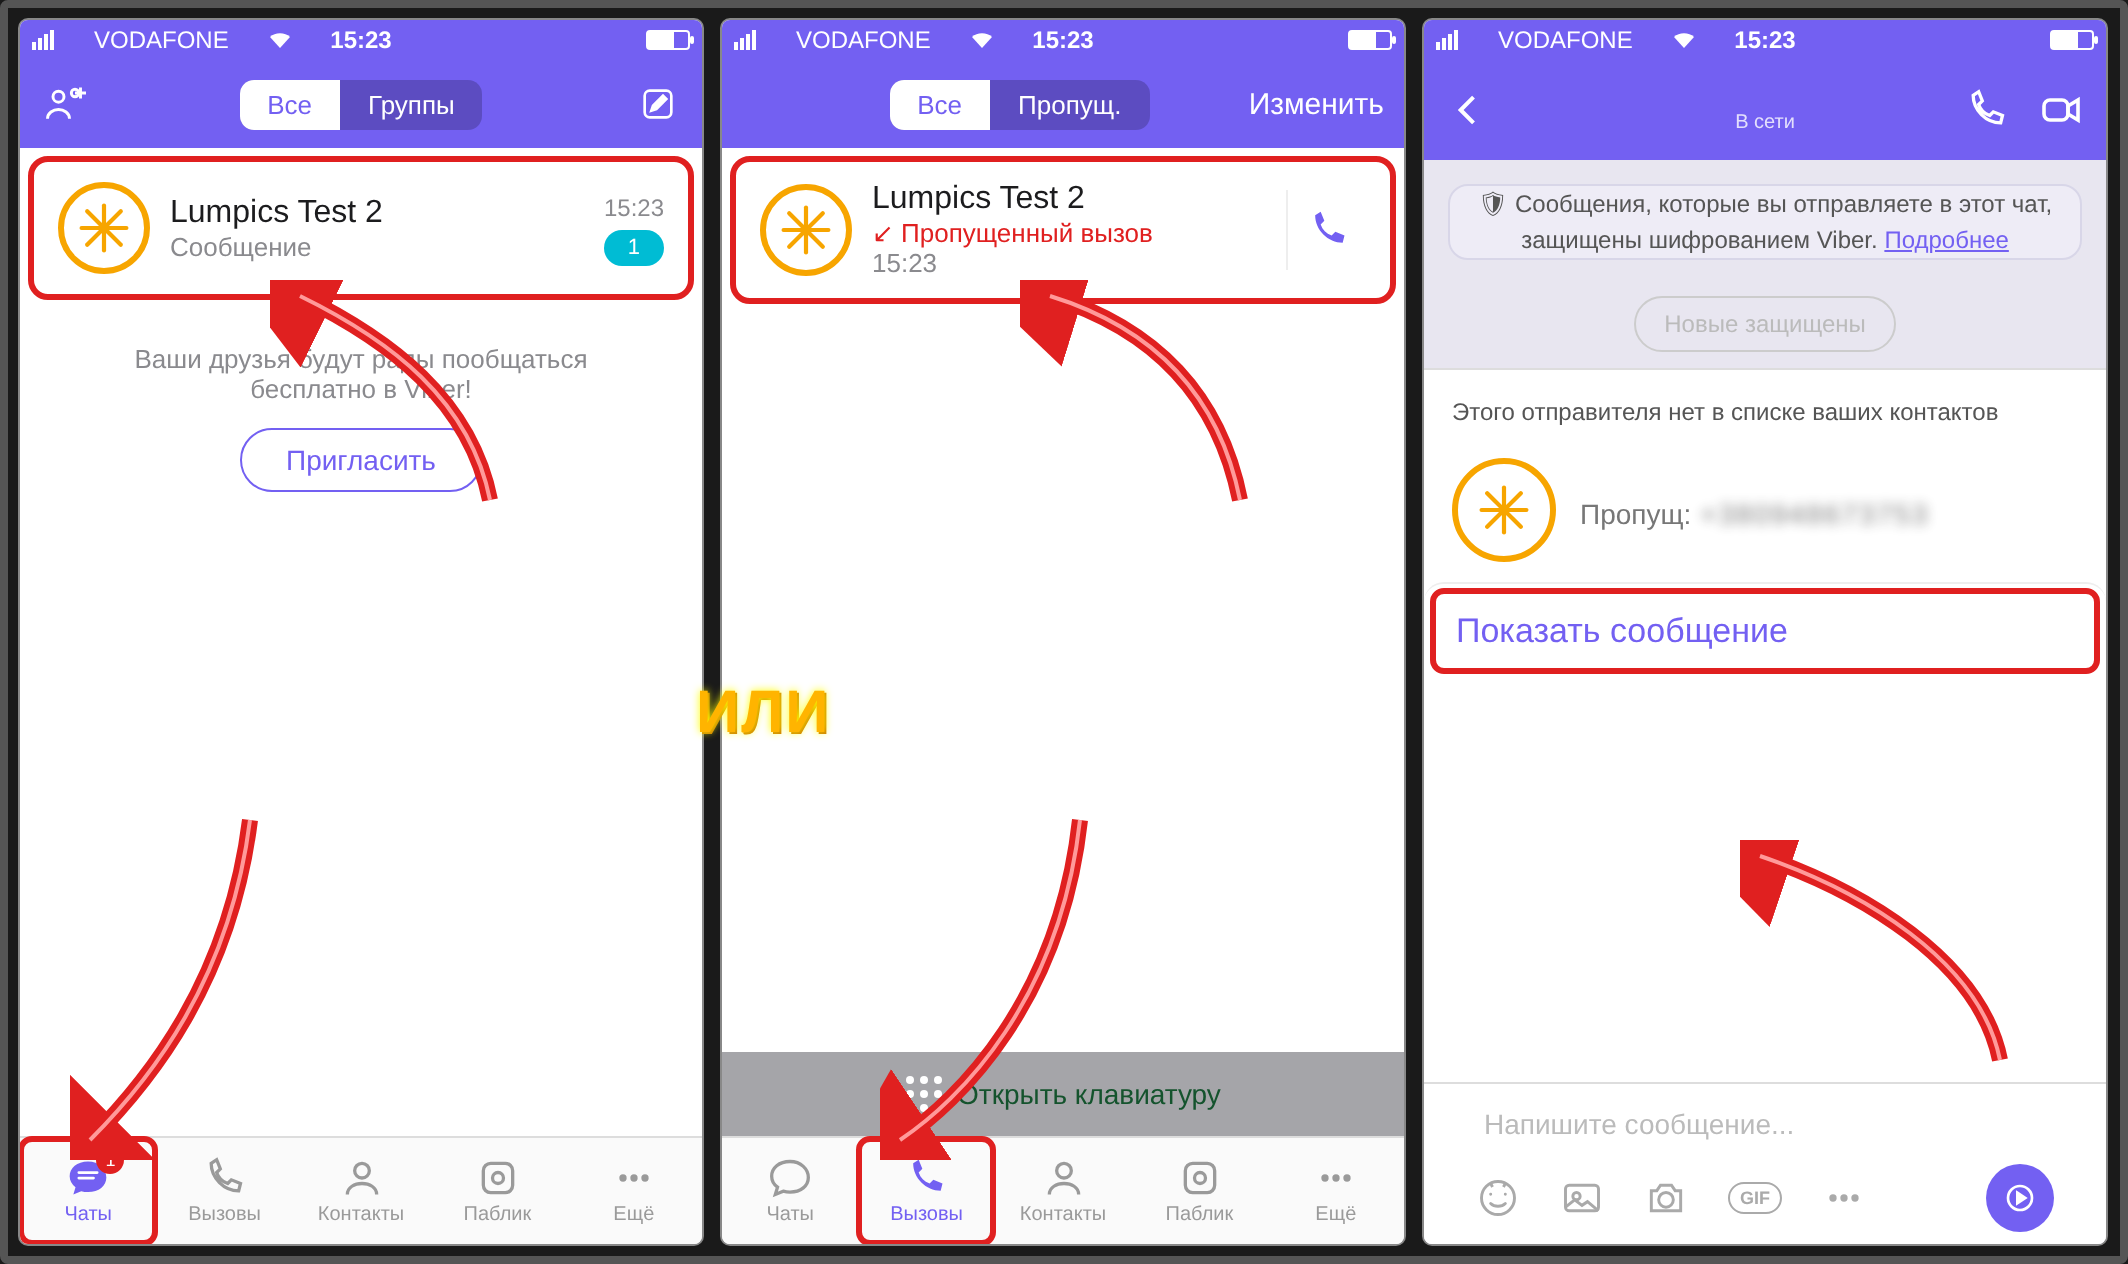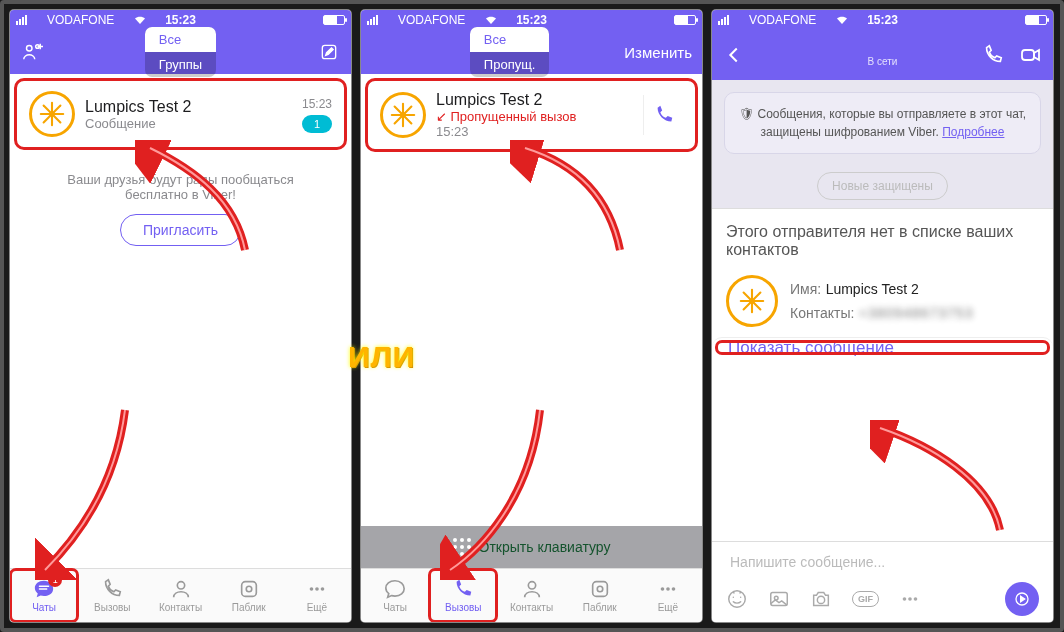--- a/index.html
+++ b/index.html
@@ -20,21 +20,21 @@
   .status .center{position:absolute;left:0;right:0;text-align:center;font-weight:600;}
   .status .left,.status .right{display:flex;align-items:center;gap:20px;z-index:1;}
   .sig{display:inline-flex;gap:1px;align-items:flex-end;}
   .sig i{width:2px;background:#fff;display:inline-block;}
   .sig i:nth-child(1){height:4px}.sig i:nth-child(2){height:6px}.sig i:nth-child(3){height:8px}.sig i:nth-child(4){height:10px}
   .batt{width:22px;height:10px;border:1px solid #fff;border-radius:2px;position:relative;}
   .batt::after{content:"";position:absolute;right:-3px;top:2px;width:2px;height:4px;background:#fff;border-radius:1px;}
   .batt i{display:block;height:100%;width:65%;background:#fff;}
   
   .nav{height:44px;background:var(--purple);display:flex;align-items:center;justify-content:space-between;padding:0 10px;color:#fff;position:relative;}
-  .nav .seg{display:flex;background:rgba(0,0,0,.2);border-radius:7px;overflow:hidden;font-size:13px;flex-direction:column;}
+  .nav .seg{display:flex;background:rgba(0,0,0,.2);border-radius:7px;overflow:hidden;font-size:13px;}
   .nav .seg span{padding:5px 14px;cursor:pointer;}
   .nav .seg span.active{background:#fff;color:var(--purple);}
   .nav-icon{width:24px;height:24px;display:flex;align-items:center;justify-content:center;}
   .nav-title{position:absolute;left:0;right:0;text-align:center;font-size:16px;font-weight:600;}
   .nav-sub{position:absolute;left:0;right:0;top:26px;text-align:center;font-size:10px;opacity:.8;}
   .nav .edit{font-size:15px;}
   
   .body{flex:1;display:flex;flex-direction:column;background:#fff;overflow:hidden;}
   
   .row{display:flex;align-items:center;padding:10px 12px;gap:10px;border-bottom:1px solid #eee;}
@@ -56,33 +56,33 @@
   .dots9{display:inline-grid;grid-template-columns:repeat(3,4px);gap:3px;}
   .dots9 i{width:4px;height:4px;border-radius:50%;background:#fff;}
   
   .tabs{height:54px;border-top:1px solid #ddd;display:flex;background:#fafafa;}
   .tab{flex:1;display:flex;flex-direction:column;align-items:center;justify-content:center;gap:2px;color:#9a9a9a;font-size:10px;position:relative;}
   .tab.active{color:var(--purple);}
   .tab.hl{outline:3px solid var(--red);outline-offset:-2px;border-radius:6px;}
   .tab .tbadge{position:absolute;top:4px;right:16px;background:var(--red);color:#fff;font-size:9px;min-width:14px;height:14px;border-radius:7px;display:flex;align-items:center;justify-content:center;}
   .tab svg{width:22px;height:22px;}
   
-  .notice{margin:12px;padding:12px;border:1px solid #d8d6e8;border-radius:10px;background:#eeecf6;font-size:12px;color:#555;text-align:center;line-height:1.5;}
+  .notice{margin:12px;border:1px solid #d8d6e8;border-radius:10px;background:#eeecf6;font-size:12px;color:#555;text-align:center;line-height:1.5;}
   .notice a{color:var(--purple);text-decoration:underline;}
   .newmsg{margin:6px auto 0;padding:6px 14px;border:1px solid #ccc;border-radius:18px;color:#bbb;font-size:12px;width:max-content;}
   .sheet{background:#fff;border-top:1px solid #ddd;margin-top:8px;flex:1;display:flex;flex-direction:column;}
-  .sheet .sh-title{font-size:16px;color:#555;padding:14px 14px 6px;}
+  .sheet .sh-title{font-size:12px;color:#555;padding:14px 14px 6px;}
   .sh-row{display:flex;gap:12px;align-items:center;padding:10px 14px;}
   .sh-row .k{color:#777;font-size:14px;}
   .sh-row .v{color:#222;font-size:14px;}
   .sh-row .blur{filter:blur(3px);opacity:.6;letter-spacing:1px;}
-  .sh-action{padding:0 16px;font-size:17px;border-top:1px solid #eee;}
+  .sh-action{padding:14px 16px;font-size:17px;border-top:1px solid #eee;}
   .sh-action.hl{color:var(--purple);outline:3px solid var(--red);outline-offset:-6px;border-radius:10px;}
   .sh-action.block{color:var(--purple);}
-  .composer{border-top:1px solid #ddd;padding:6px 14px;display:flex;flex-direction:column;gap:6px;background:#fff;}
+  .composer{border-top:1px solid #ddd;padding:6px 26px;display:flex;flex-direction:column;gap:6px;background:#fff;}
   .composer .field{color:#bbb;font-size:14px;padding:6px 4px;}
   .composer .icons{display:flex;align-items:center;gap:20px;color:#aaa;}
   .composer .send{margin-left:auto;width:34px;height:34px;border-radius:50%;background:var(--purple);display:flex;align-items:center;justify-content:center;color:#fff;}
   
   .arrow{position:absolute;pointer-events:none;}
   .or{position:absolute;left:348px;top:340px;font-size:30px;font-weight:800;color:#ffb400;text-shadow:0 0 4px #ff0,1px 1px 0 #c70;letter-spacing:1px;}
   svg{display:block;}
 </style>
 </head>
 <body>
@@ -369,22 +369,21 @@
               <g stroke="#f7a500" stroke-width="3" stroke-linecap="round">
                 <line x1="20" y1="4" x2="20" y2="36"></line>
                 <line x1="4" y1="20" x2="36" y2="20"></line>
                 <line x1="8" y1="8" x2="32" y2="32"></line>
                 <line x1="32" y1="8" x2="8" y2="32"></line>
               </g>
               <circle cx="20" cy="20" r="4" fill="#f7a500"></circle>
             </svg>
         </div>
         <div>
-          <div><span class="k">Имя:</span> <span class="v">Lumpics Test 2</span></div>
-          <div style="margin-top:6px"><span class="k">Контакты:</span> <span class="v blur">+380948673753</span></div>
+          <div style="margin-top:6px"><span class="k">Пропущ:</span> <span class="v blur">+380948673753</span></div>
         </div>
       </div>
       <div class="sh-action hl">Показать сообщение</div>
       <div style="flex:1"></div>
     </div>
     <div class="composer">
       <div class="field">Напишите сообщение...</div>
       <div class="icons">
         <span>
             <svg width="22" height="22" viewBox="0 0 24 24" fill="none" stroke="currentColor" stroke-width="1.6">

